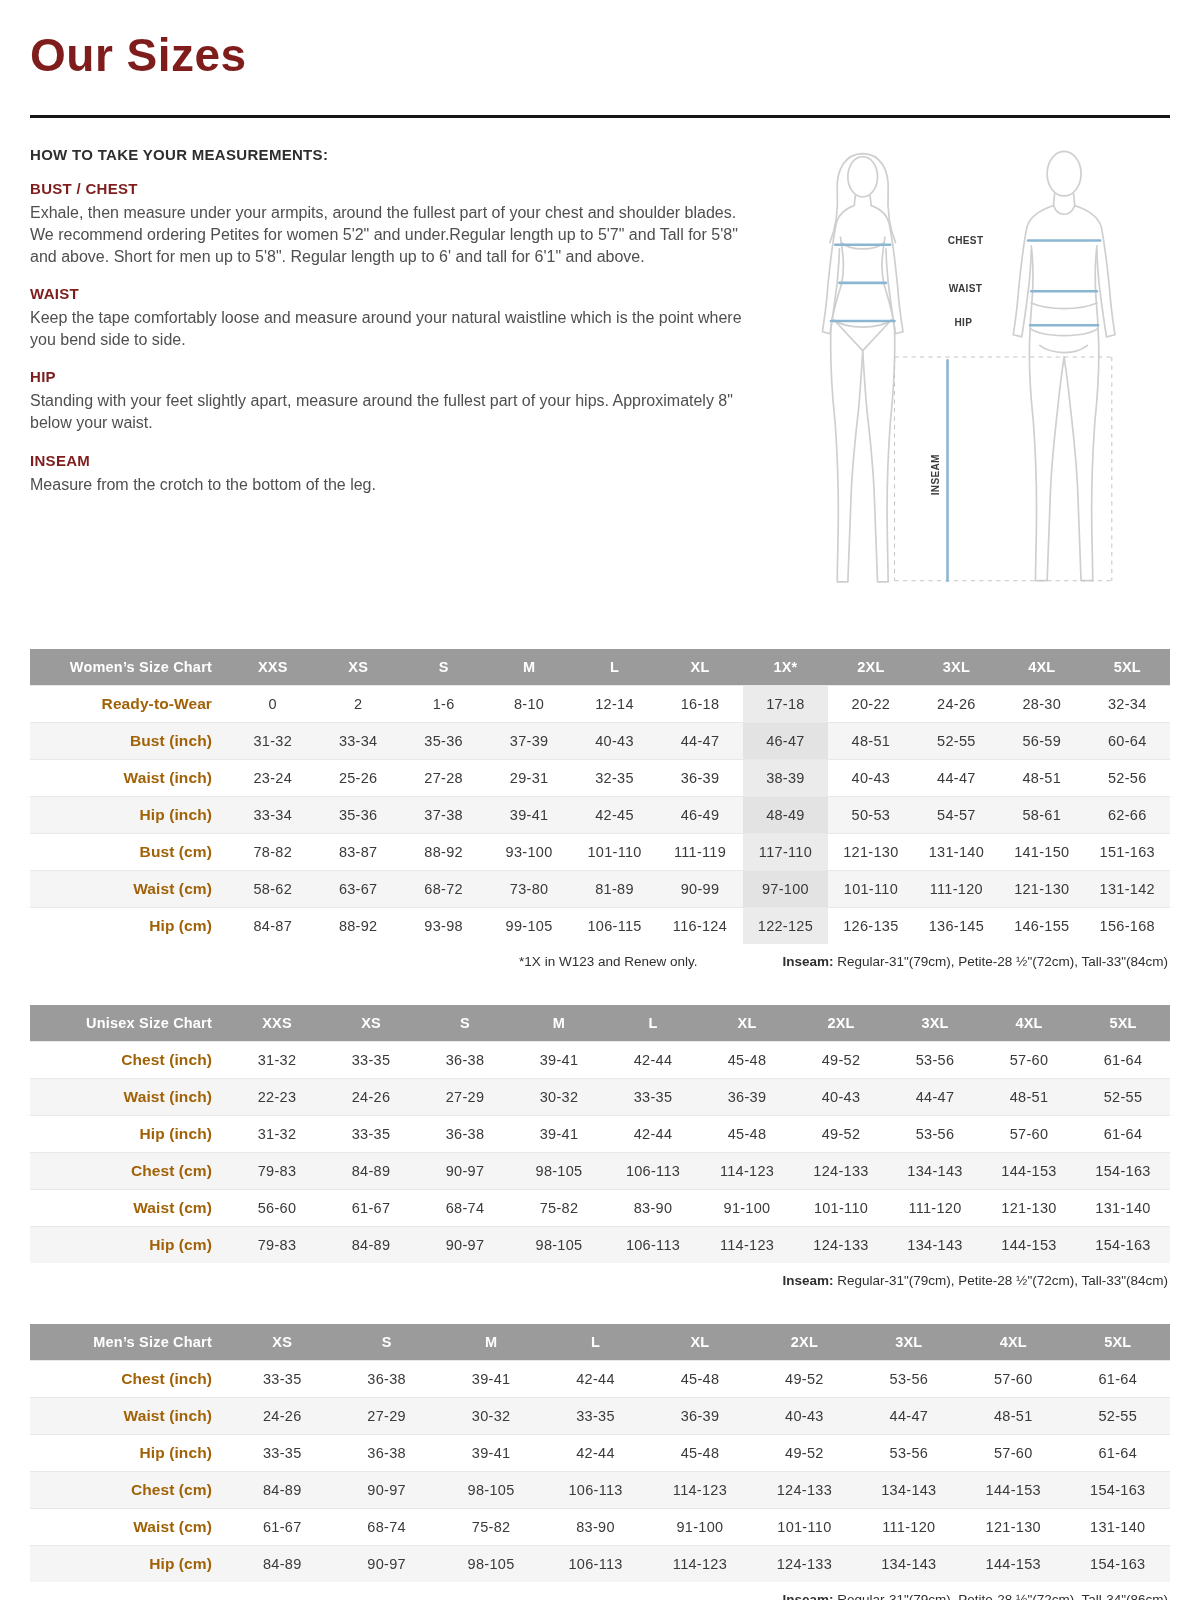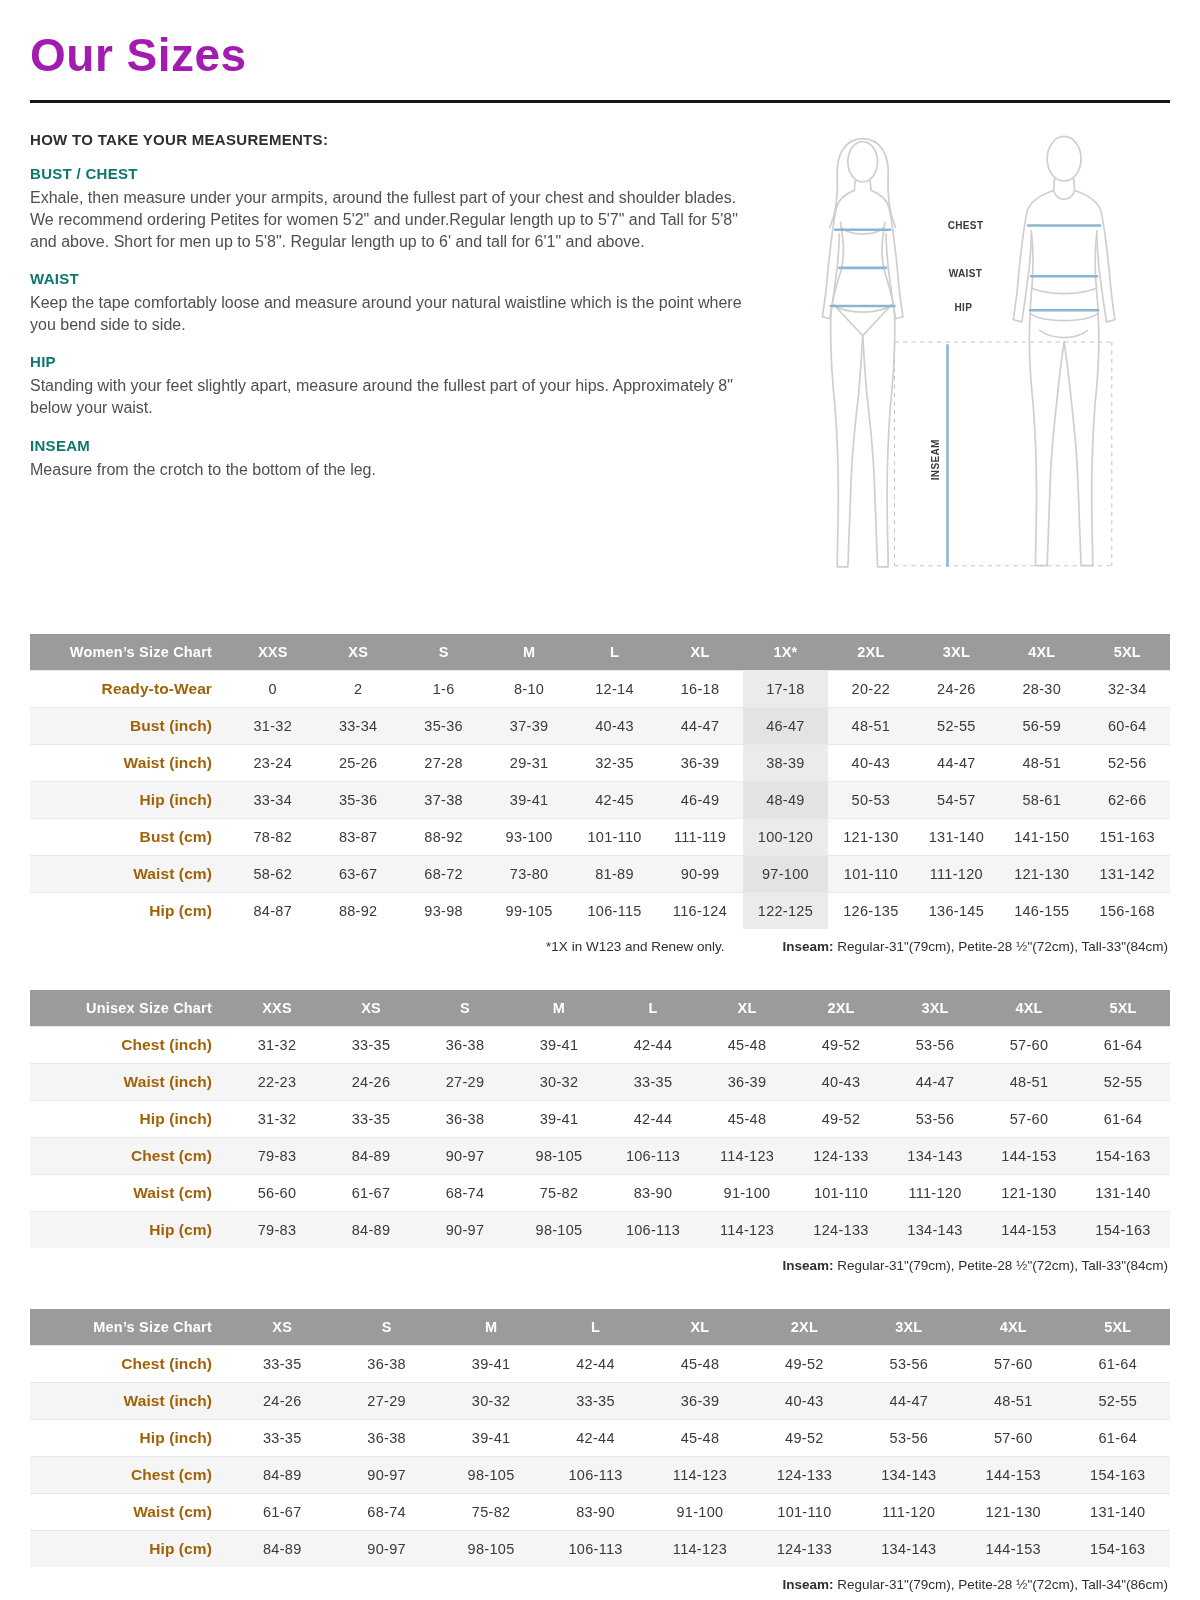--- a/index.html
+++ b/index.html
@@ -1,29 +1,29 @@
 <!DOCTYPE html>
 <html><head>
 <meta charset="utf-8">
 <style>
   * { box-sizing: border-box; margin: 0; padding: 0; }
   body {
     width: 1200px; min-height: 1600px; background: #ffffff;
     font-family: "Liberation Sans", "DejaVu Sans", sans-serif;
     color: #333; padding: 24px 30px 20px 30px;
   }
-  h1.page-title { font-size: 46px; font-weight: 800; color: #a21caf; letter-spacing: 0.5px; margin: 4px 0 18px 0; }
+  h1.page-title { font-size: 46px; font-weight: 800; color: #7f1d1d; letter-spacing: 0.5px; margin: 4px 0 33px 0; }
   hr.title-rule { border: none; border-top: 3px solid #161616; margin: 0 0 26px 0; }
 
   .top-section { display: flex; gap: 18px; }
   .col-text { flex: 1 1 62%; max-width: 740px; }
   .col-diagram { width: 400px; flex: 0 0 400px; display: flex; justify-content: flex-end; }
 
   .instr-heading { font-size: 15px; font-weight: 700; color: #2e2e2e; letter-spacing: 0.3px; margin: 2px 0 14px 0; }
-  .instr-title { font-size: 15px; font-weight: 700; color: #0f766e; letter-spacing: 0.3px; margin: 17px 0 5px 0; }
+  .instr-title { font-size: 15px; font-weight: 700; color: #7f1d1d; letter-spacing: 0.3px; margin: 17px 0 5px 0; }
   .instr-body { font-size: 16px; line-height: 1.38; color: #4f4f4f; }
 
   .tables-wrap { margin-top: 28px; }
   .table-block { margin-top: 36px; }
   .table-block:first-child { margin-top: 12px; }
   table.size-table { width: 100%; border-collapse: collapse; table-layout: fixed; }
   table.size-table th {
     background: #9b9b9b; color: #ffffff; font-weight: 700;
     font-size: 14.5px; padding: 10px 4px; text-align: center; letter-spacing: 0.2px;
   }
@@ -34,21 +34,21 @@
   }
   table.size-table td.row-label {
     text-align: right; font-weight: 700; color: #a16207;
     padding-right: 18px; font-size: 15.5px; letter-spacing: 0.1px;
   }
   table.size-table tr.stripe td { background: #f5f5f5; }
   table.size-table td.hl { background: #ebebeb; }
   table.size-table tr.stripe td.hl { background: #e3e3e3; }
 
   .footnotes {
-    display: flex; justify-content: flex-end; gap: 58px;
+    display: flex; justify-content: flex-end; gap: 85px;
     font-size: 13.5px; color: #2f2f2f; margin: 10px 2px 2px 0;
   }
   .footnotes b { font-weight: 700; }
 
   .diag-label { font-size: 9.5px; font-weight: 700; fill: #3a3a3a; letter-spacing: 0.3px; }
 </style>
 </head>
 <body>
 
 <header>
@@ -214,21 +214,21 @@
             <td>62-66</td>
           </tr>
           <tr>
             <td class="row-label">Bust (cm)</td>
             <td>78-82</td>
             <td>83-87</td>
             <td>88-92</td>
             <td>93-100</td>
             <td>101-110</td>
             <td>111-119</td>
-            <td class="hl">100-120</td>
+            <td class="hl">117-110</td>
             <td>121-130</td>
             <td>131-140</td>
             <td>141-150</td>
             <td>151-163</td>
           </tr>
           <tr class="stripe">
             <td class="row-label">Waist (cm)</td>
             <td>58-62</td>
             <td>63-67</td>
             <td>68-72</td>

